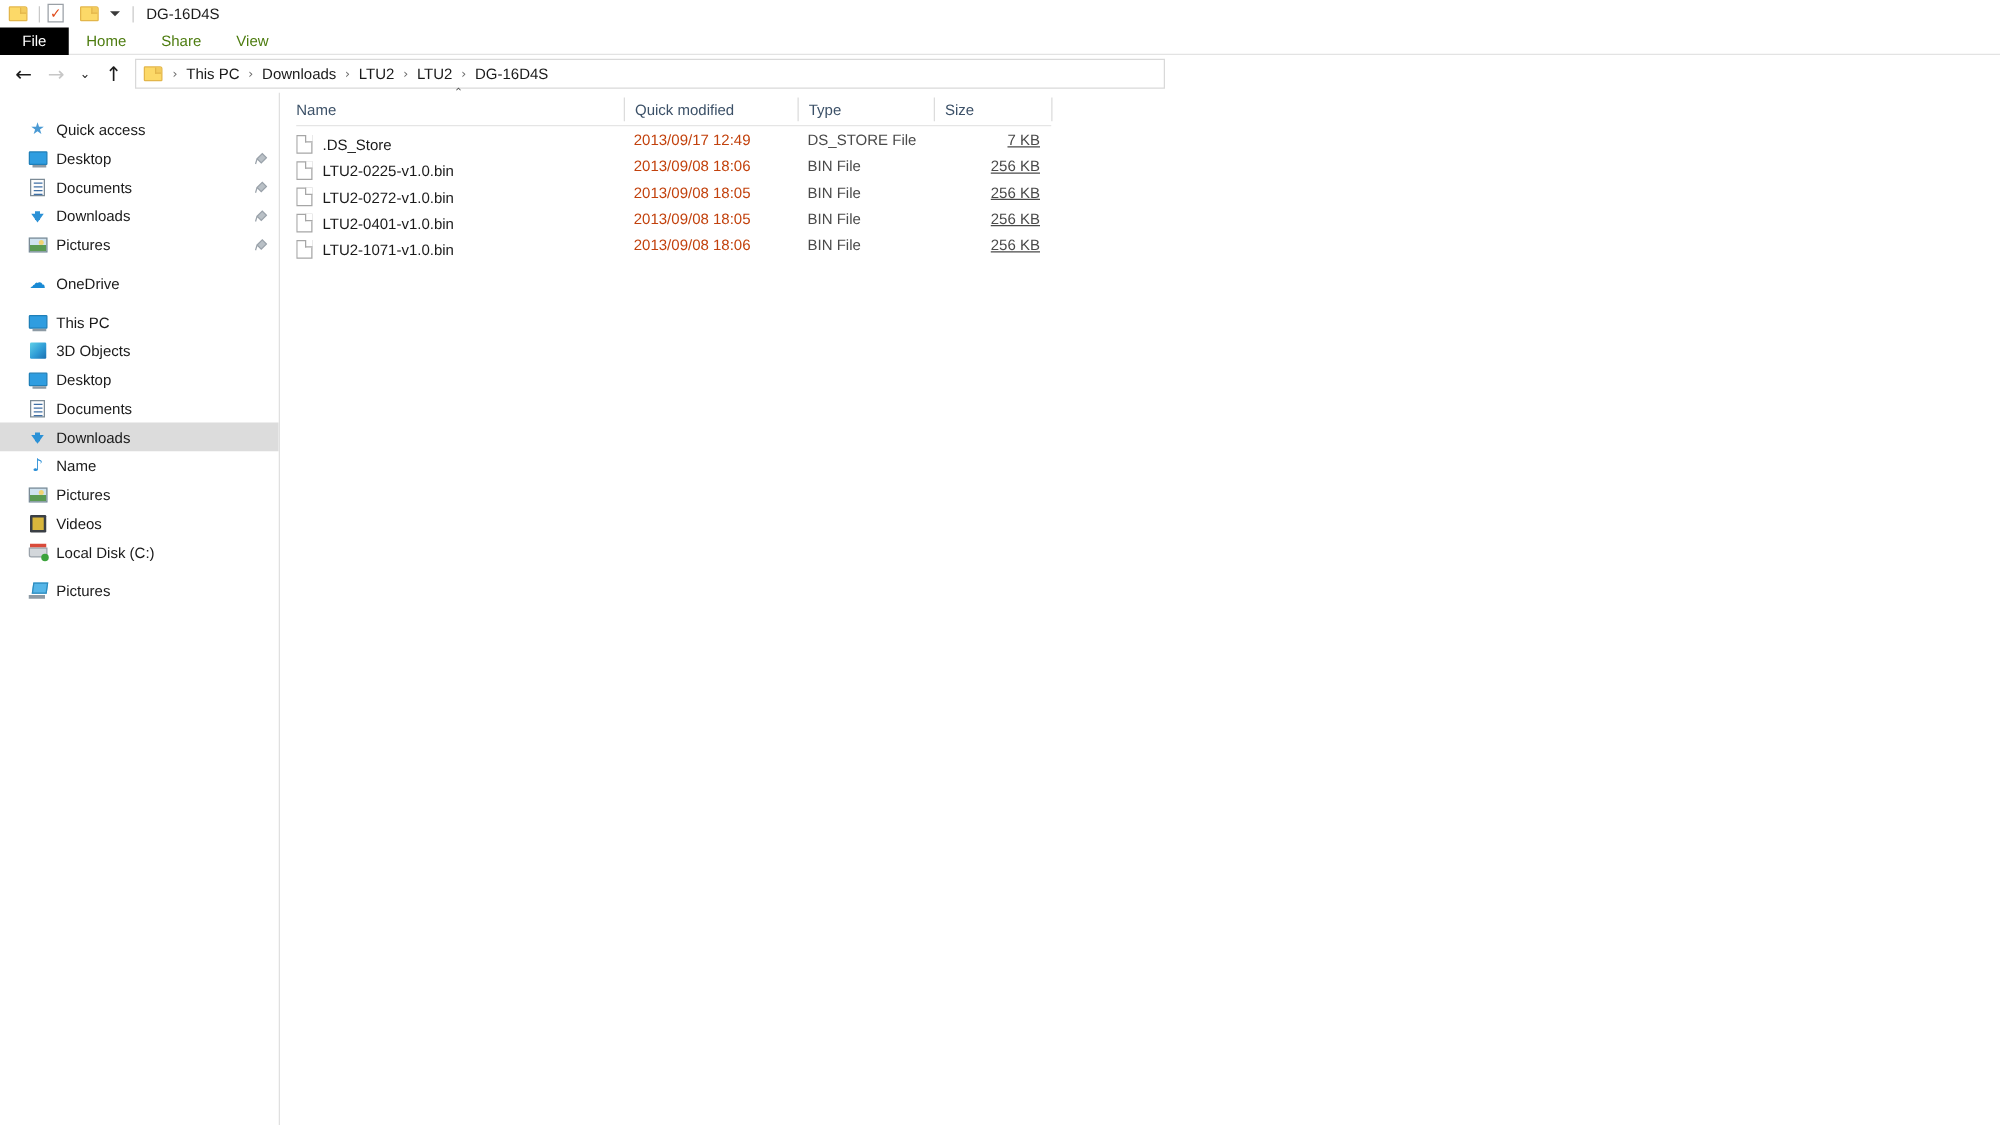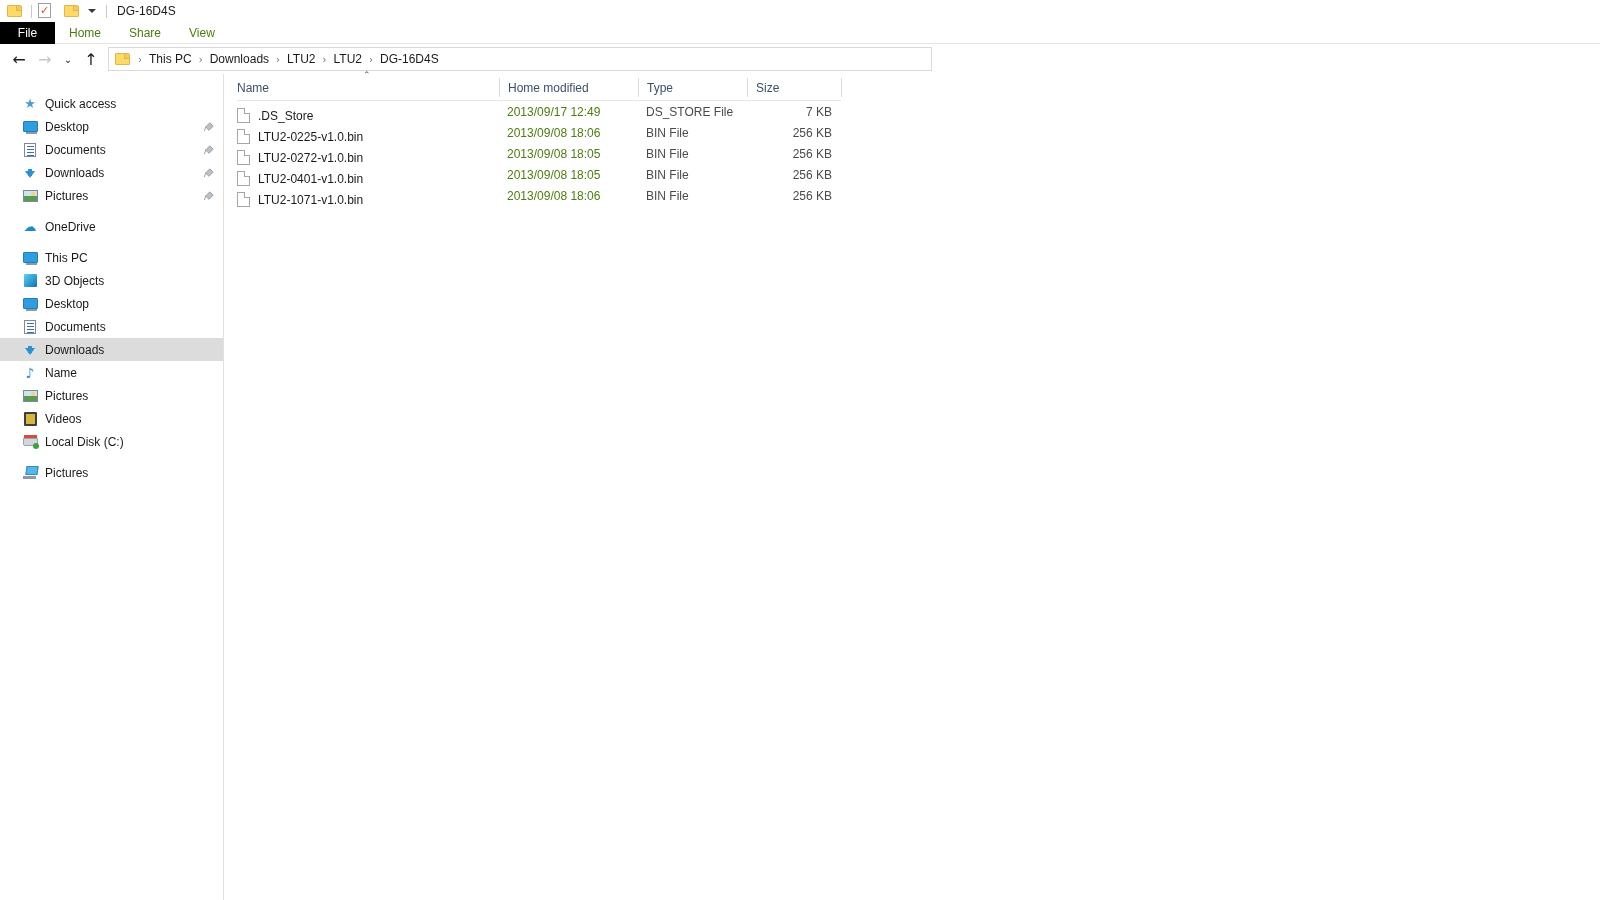--- a/index.html
+++ b/index.html
@@ -275,23 +275,23 @@
   }
 
   .rows { margin-left: 13px; padding-top: 4px; }
   .row {
     height: 21px;
     display: flex;
     width: 604px;
   }
   .cell { font-size: 12px; white-space: nowrap; overflow: hidden; }
   .cell-name { width: 262px; display: flex; align-items: center; color: #1a1a1a; }
-  .cell-date { width: 139px; padding-left: 8px; color: #4d7c0f; }
+  .cell-date { width: 139px; padding-left: 8px; color: #c2410c; }
   .cell-type { width: 109px; padding-left: 8px; color: #4a4a4a; }
-  .cell-size { width: 94px; padding-right: 9px; text-align: right; color: #4a4a4a; }
+  .cell-size { width: 94px; padding-right: 9px; text-align: right; color: #4a4a4a; text-decoration: underline; }
   .file-icon {
     width: 13px; height: 15px; flex: none;
     background: #ffffff;
     border: 1px solid #a6a6a6;
     margin-right: 8px;
     position: relative;
   }
   .file-icon::after {
     content: ""; position: absolute; right: -1px; top: -1px;
     width: 5px; height: 5px;
@@ -495,21 +495,21 @@
   </div>
 
   <div class="content">
 
     <div class="col-headers">
       <div class="col col-name">
         <span>Name</span>
         <span class="sort-chevron">⌃</span>
       </div>
       <div class="col col-date">
-        <span>Home modified</span>
+        <span>Quick modified</span>
       </div>
       <div class="col col-type">
         <span>Type</span>
       </div>
       <div class="col col-size">
         <span>Size</span>
       </div>
       <div class="col-edge"></div>
     </div>
 

